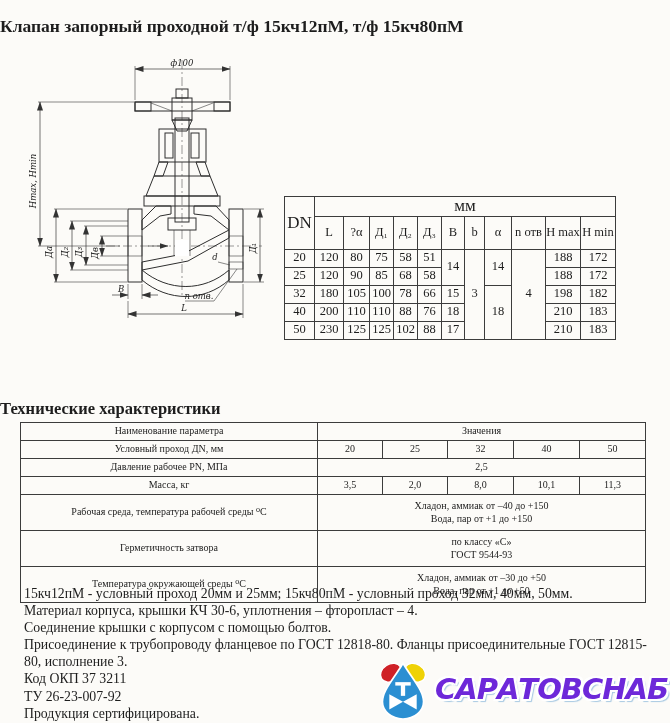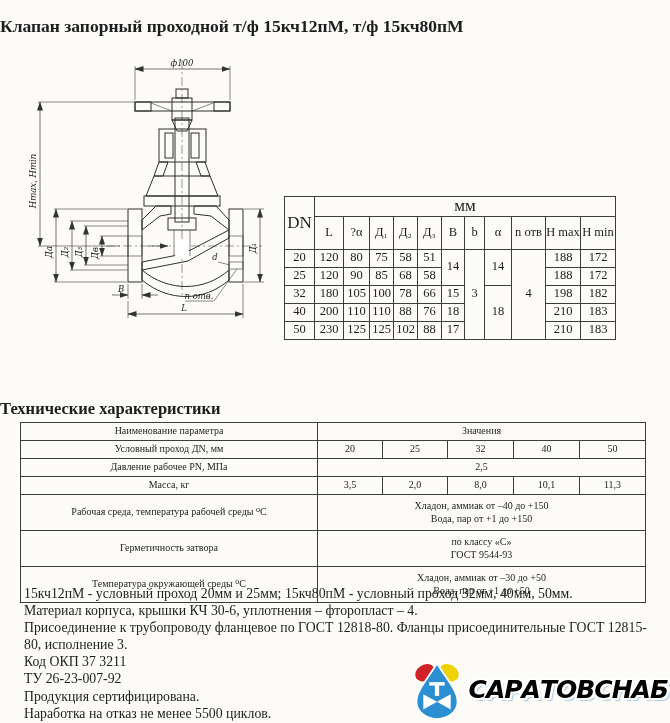--- a/index.html
+++ b/index.html
@@ -61,22 +61,22 @@
     font-size:13.8px;line-height:1.24;
   }
   
   .logo{
     position:absolute;right:2px;bottom:2px;height:64px;
     display:flex;align-items:center;gap:2px;
   }
   .logo-text{
     font-family:"DejaVu Sans","Liberation Sans",sans-serif;
     font-weight:bold;font-style:italic;
-    font-size:25px;letter-spacing:-1px;
-    color:#000000;
+    font-size:29px;letter-spacing:-1px;
+    color:#6d28d9;
     text-shadow:
       -2px -2px 0 #fff, 2px -2px 0 #fff, -2px 2px 0 #fff, 2px 2px 0 #fff,
       -2px 0 0 #fff, 2px 0 0 #fff, 0 -2px 0 #fff, 0 2px 0 #fff,
       3px 3px 1px #a8c9e2;
   }
 </style>
 </head>
 <body>
 
 <div class="page">
@@ -341,20 +341,21 @@
         <div>Хладон, аммиак от –30 до +50</div>
         <div>Вода, пар  от +1 до +50</div>
       </td>
     </tr>
   </tbody>
     </table>
 
   <div class="notes">
     <div>15кч12пМ - условный проход 20мм и 25мм; 15кч80пМ - условный проход 32мм, 40мм, 50мм.</div>
     <div>Материал корпуса, крышки КЧ 30-6, уплотнения – фторопласт – 4.</div>
+    <div>Соединение крышки с корпусом с помощью болтов.</div>
     <div>Присоединение к трубопроводу фланцевое по ГОСТ 12818-80. Фланцы присоединительные ГОСТ 12815-80, исполнение 3.</div>
     <div>Код ОКП 37 3211</div>
     <div>ТУ 26-23-007-92</div>
     <div>Продукция сертифицирована.</div>
     <div>Наработка на отказ не менее 5500 циклов.</div>
   </div>
 
   <div class="logo">
     <svg width="60" height="62" viewBox="0 0 70 72">
       <ellipse cx="21" cy="17" rx="13" ry="10" transform="rotate(-32 21 17)" fill="#cf2127" stroke="#fff" stroke-width="1.5"></ellipse>

